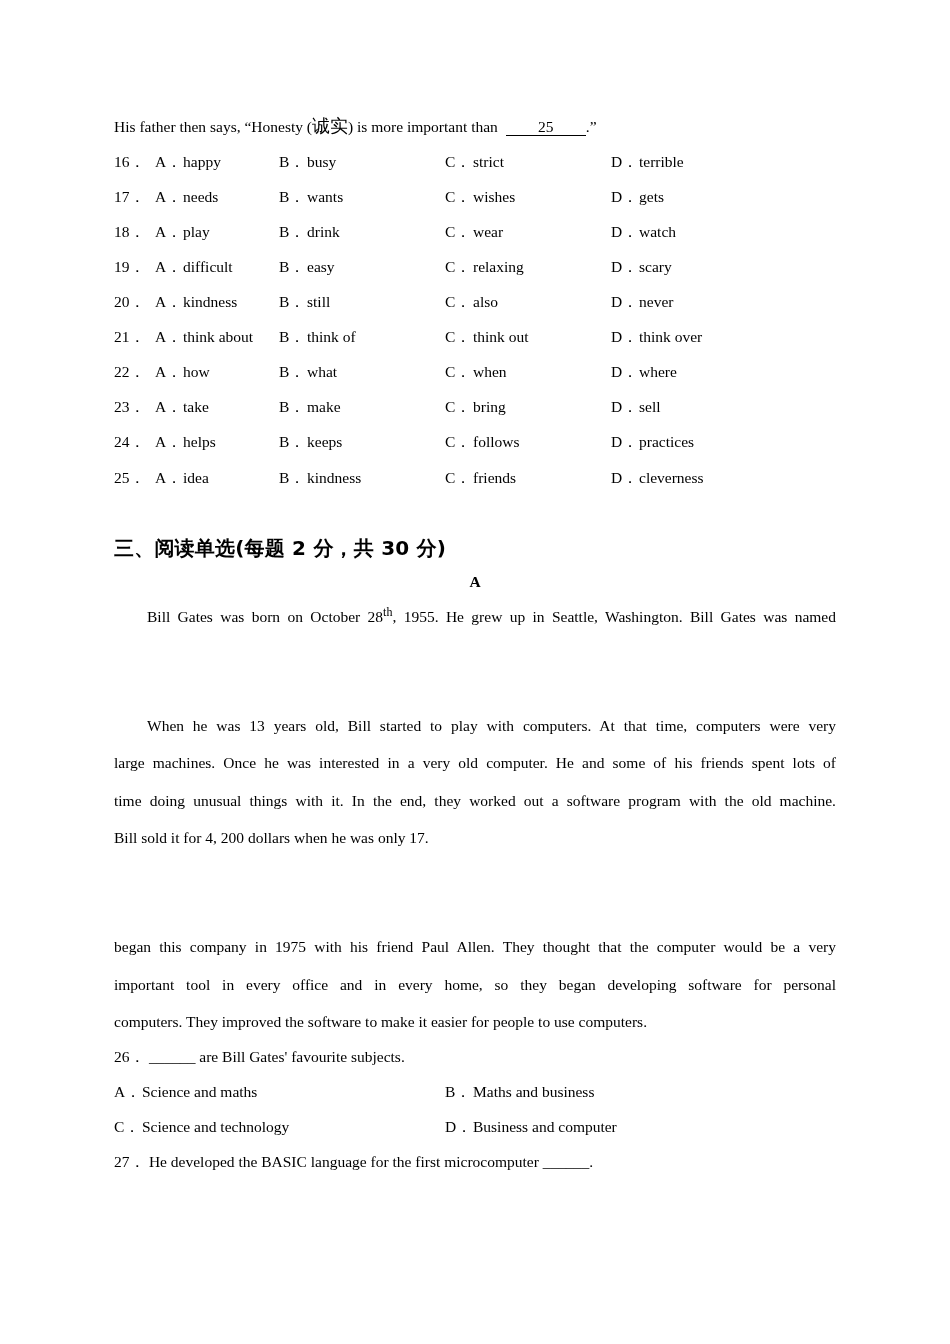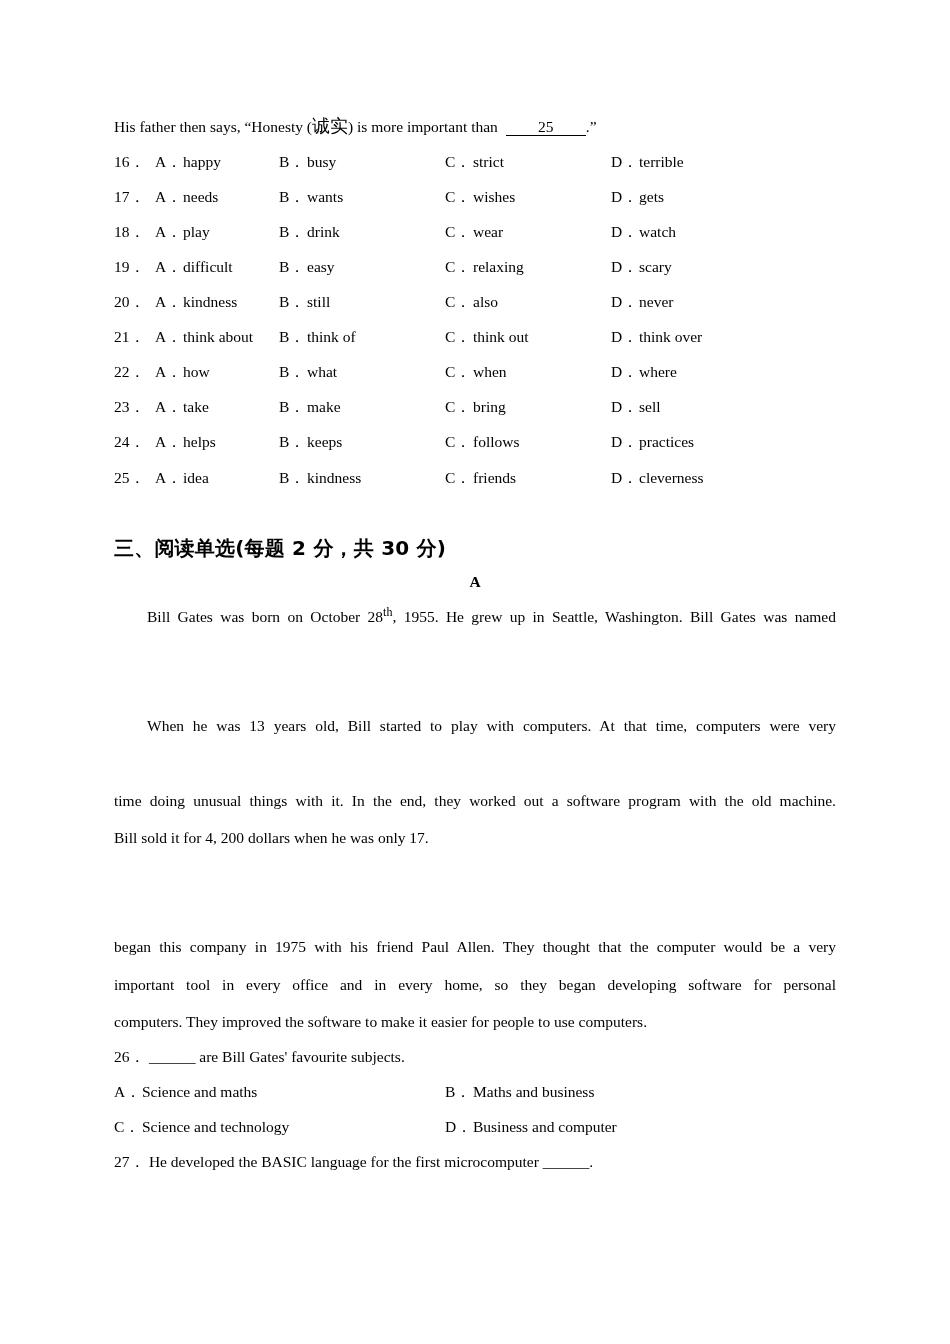--- a/index.html
+++ b/index.html
@@ -181,20 +181,21 @@
     <span class="c cC"><span class="lt">C．</span><span>friends</span></span>
     <span class="c cD"><span class="lt">D．</span><span>cleverness</span></span>
   </div>
 
   <div class="section-title">三、阅读单选(每题 2 分，共 30 分)</div>
   <div class="passage-label">A</div>
 
   <div class="para-line indent" style="top:607px;"><span>Bill Gates was born on October 28</span><sup>th</sup><span>, 1955. He grew up in Seattle, Washington. Bill Gates was named</span></div>
 
   <div class="para-line indent" style="top:716px;">When he was 13 years old, Bill started to play with computers. At that time, computers were very</div>
+  <div class="para-line" style="top:753px;">large machines. Once he was interested in a very old computer. He and some of his friends spent lots of</div>
   <div class="para-line" style="top:791px;">time doing unusual things with it. In the end, they worked out a software program with the old machine.</div>
   <div class="para-line last" style="top:828px;">Bill sold it for 4, 200 dollars when he was only 17.</div>
 
   <div class="para-line" style="top:937px;">began this company in 1975 with his friend Paul Allen. They thought that the computer would be a very</div>
   <div class="para-line" style="top:975px;">important tool in every office and in every home, so they began developing software for personal</div>
   <div class="para-line last" style="top:1012px;">computers. They improved the software to make it easier for people to use computers.</div>
 
   <div class="q-line" style="top:1047px;">
     <span>26．</span>
     <span>______</span><span> are Bill Gates' favourite subjects.</span>

